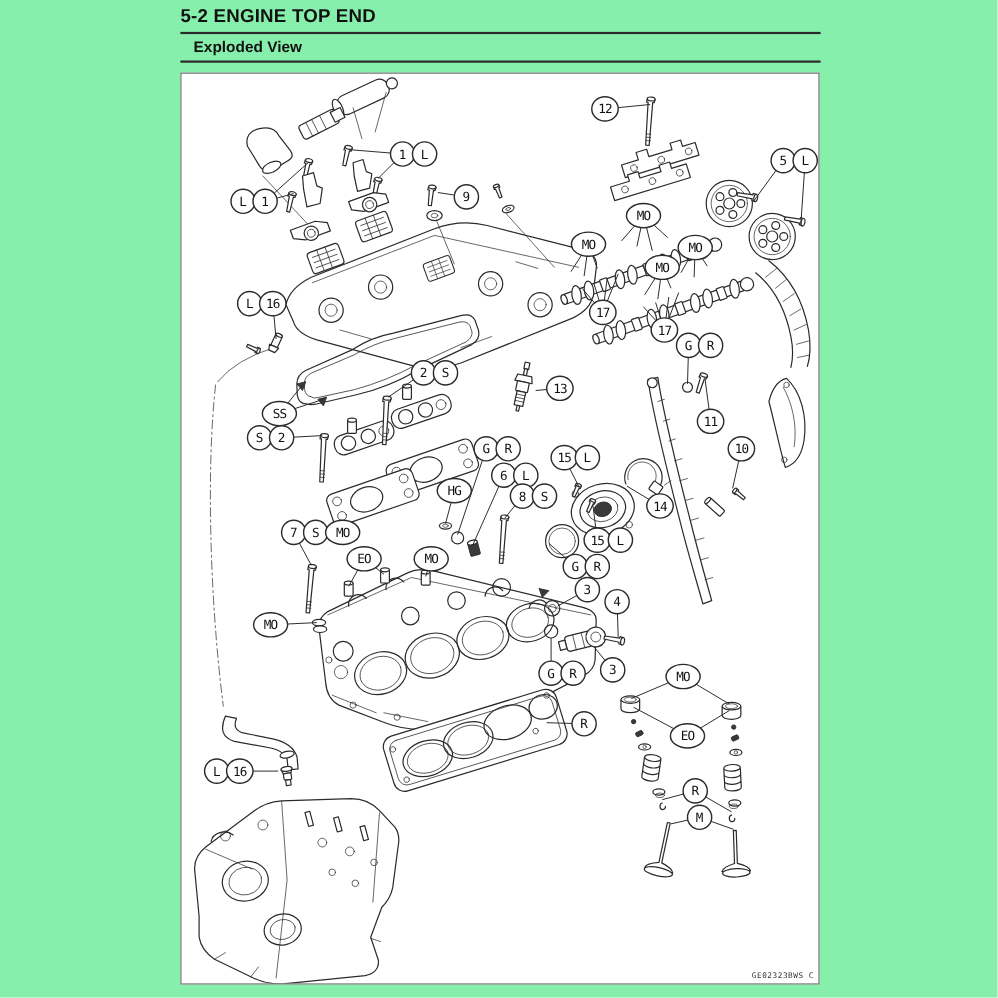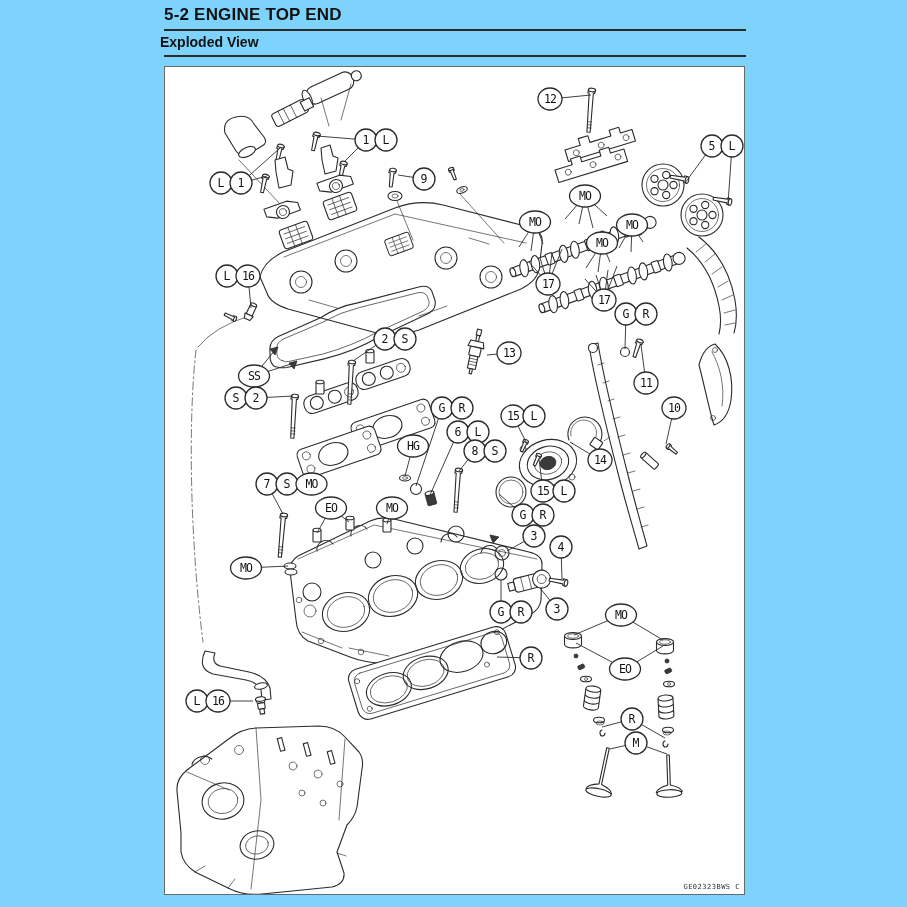--- a/index.html
+++ b/index.html
@@ -1,20 +1,20 @@
 <!DOCTYPE html>
 <html><head>
 <meta charset="utf-8">
 <style>
   html,body{margin:0;padding:0;background:#fff;}
-  .doc{position:relative;width:907px;height:907px;background:#7dd3fc;
+  .doc{position:relative;width:907px;height:907px;background:#86efac;
        font-family:"Liberation Sans",sans-serif;color:#111;overflow:hidden;}
   .title{position:absolute;left:164px;top:5px;font-size:17px;font-weight:bold;letter-spacing:.2px;}
   .rule1{position:absolute;left:164px;top:29px;width:582px;height:2px;background:#2a2a2a;}
-  .subtitle{position:absolute;left:160px;top:34px;font-size:14px;font-weight:bold;}
+  .subtitle{position:absolute;left:176px;top:34px;font-size:14px;font-weight:bold;}
   .rule2{position:absolute;left:164px;top:55px;width:582px;height:2px;background:#2a2a2a;}
   .frame{position:absolute;left:164px;top:66px;width:581px;height:829px;
          border:1px solid #6a6a6a;box-sizing:border-box;background:#fff;}
   .frame svg{display:block;width:579px;height:827px;}
   .ln{fill:none;stroke:#2b2b2b;stroke-width:1.1;stroke-linecap:round;stroke-linejoin:round;}
   .lnf{fill:#fff;stroke:#2b2b2b;stroke-width:1.1;stroke-linejoin:round;}
   .fdk{fill:#3a3a3a;stroke:#2b2b2b;stroke-width:.8;}
   .thin{stroke-width:.65;}
   .dashdot{stroke-dasharray:8 3 2 3;}
   .leader{stroke:#2b2b2b;stroke-width:.9;fill:none;}

